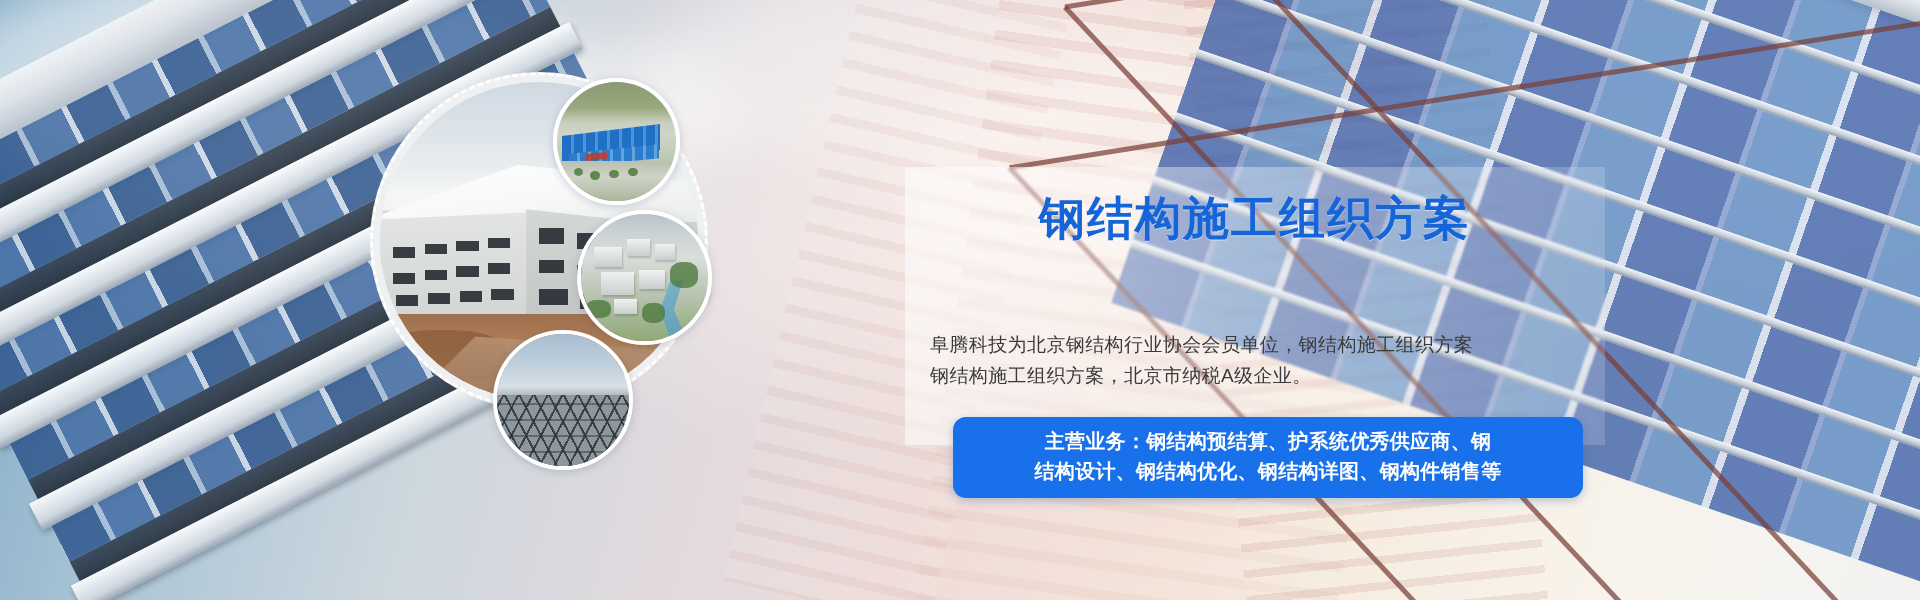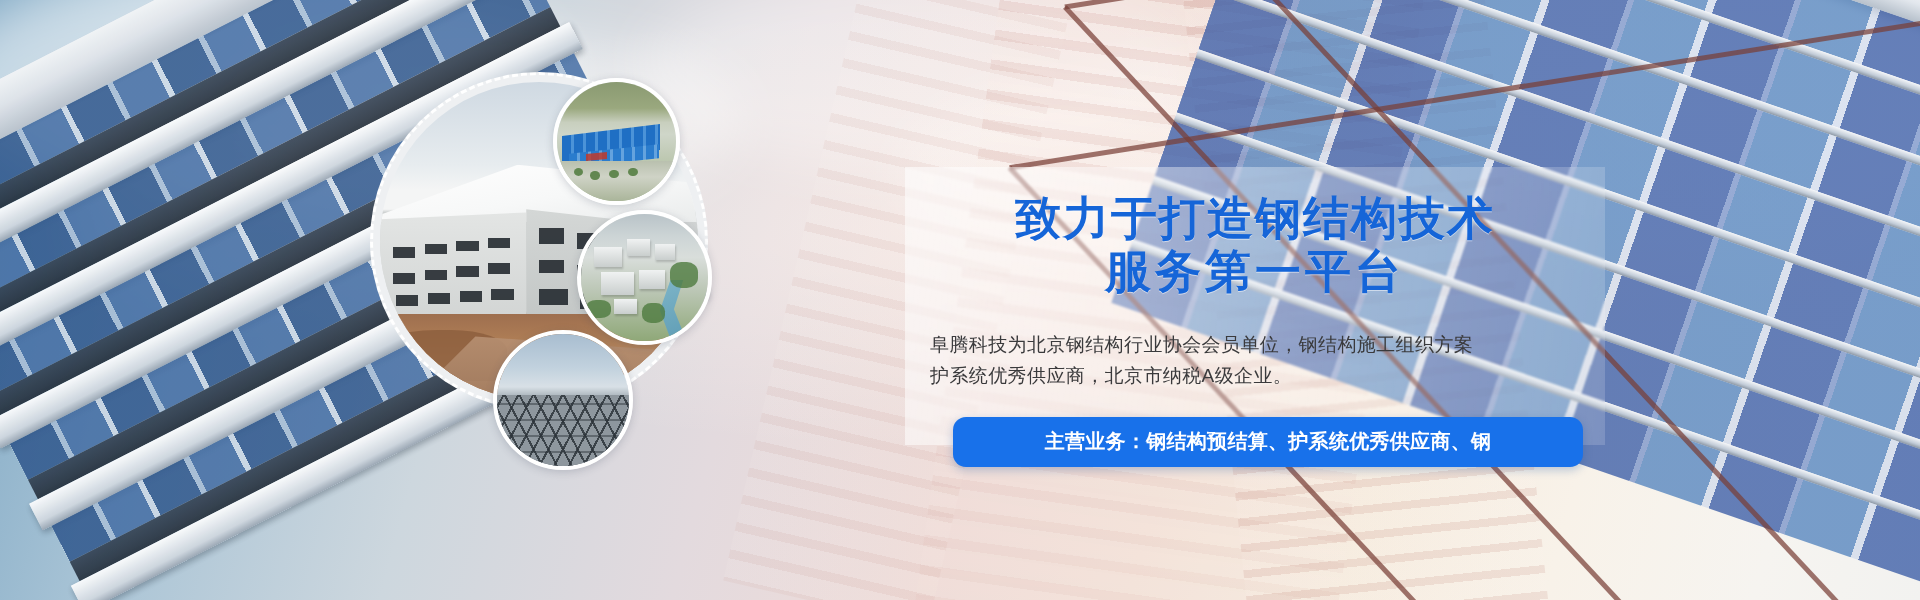--- a/index.html
+++ b/index.html
@@ -280,26 +280,26 @@
   </div>
 
   <div id="sc3" class="circle smallC">
     <div class="bg"></div>
     <div class="truss"></div>
   </div>
 
   <div id="panel"></div>
 
   <div id="headline">
-    <span>致力于打造钢结构技术</span>
-    <span class="l2">服务第一平台</span>
+    <span>钢结构施工组织方案</span>
   </div>
 
   <div id="desc">
     <div>阜腾科技为北京钢结构行业协会会员单位，钢结构施工组织方案</div>
-    <div>护系统优秀供应商，北京市纳税A级企业。</div>
+    <div>钢结构施工组织方案，北京市纳税A级企业。</div>
   </div>
 
   <div id="bizbox">
     <div>主营业务：钢结构预结算、护系统优秀供应商、钢</div>
+    <div>结构设计、钢结构优化、钢结构详图、钢构件销售等</div>
   </div>
 
 </div>
 
 </body></html>

